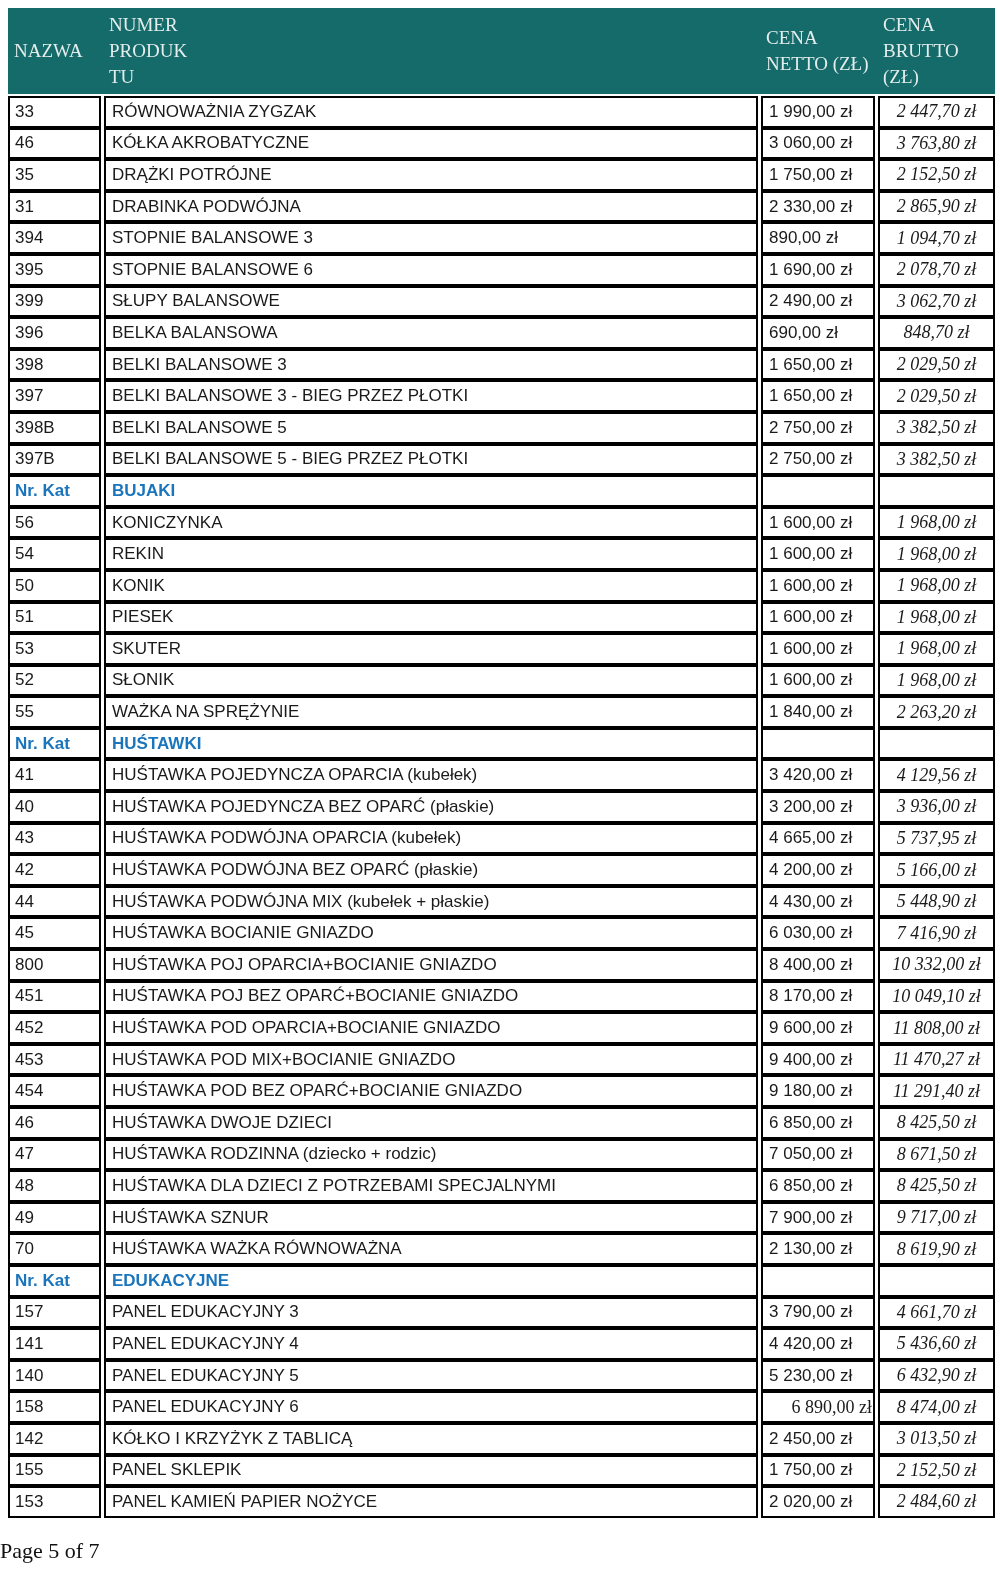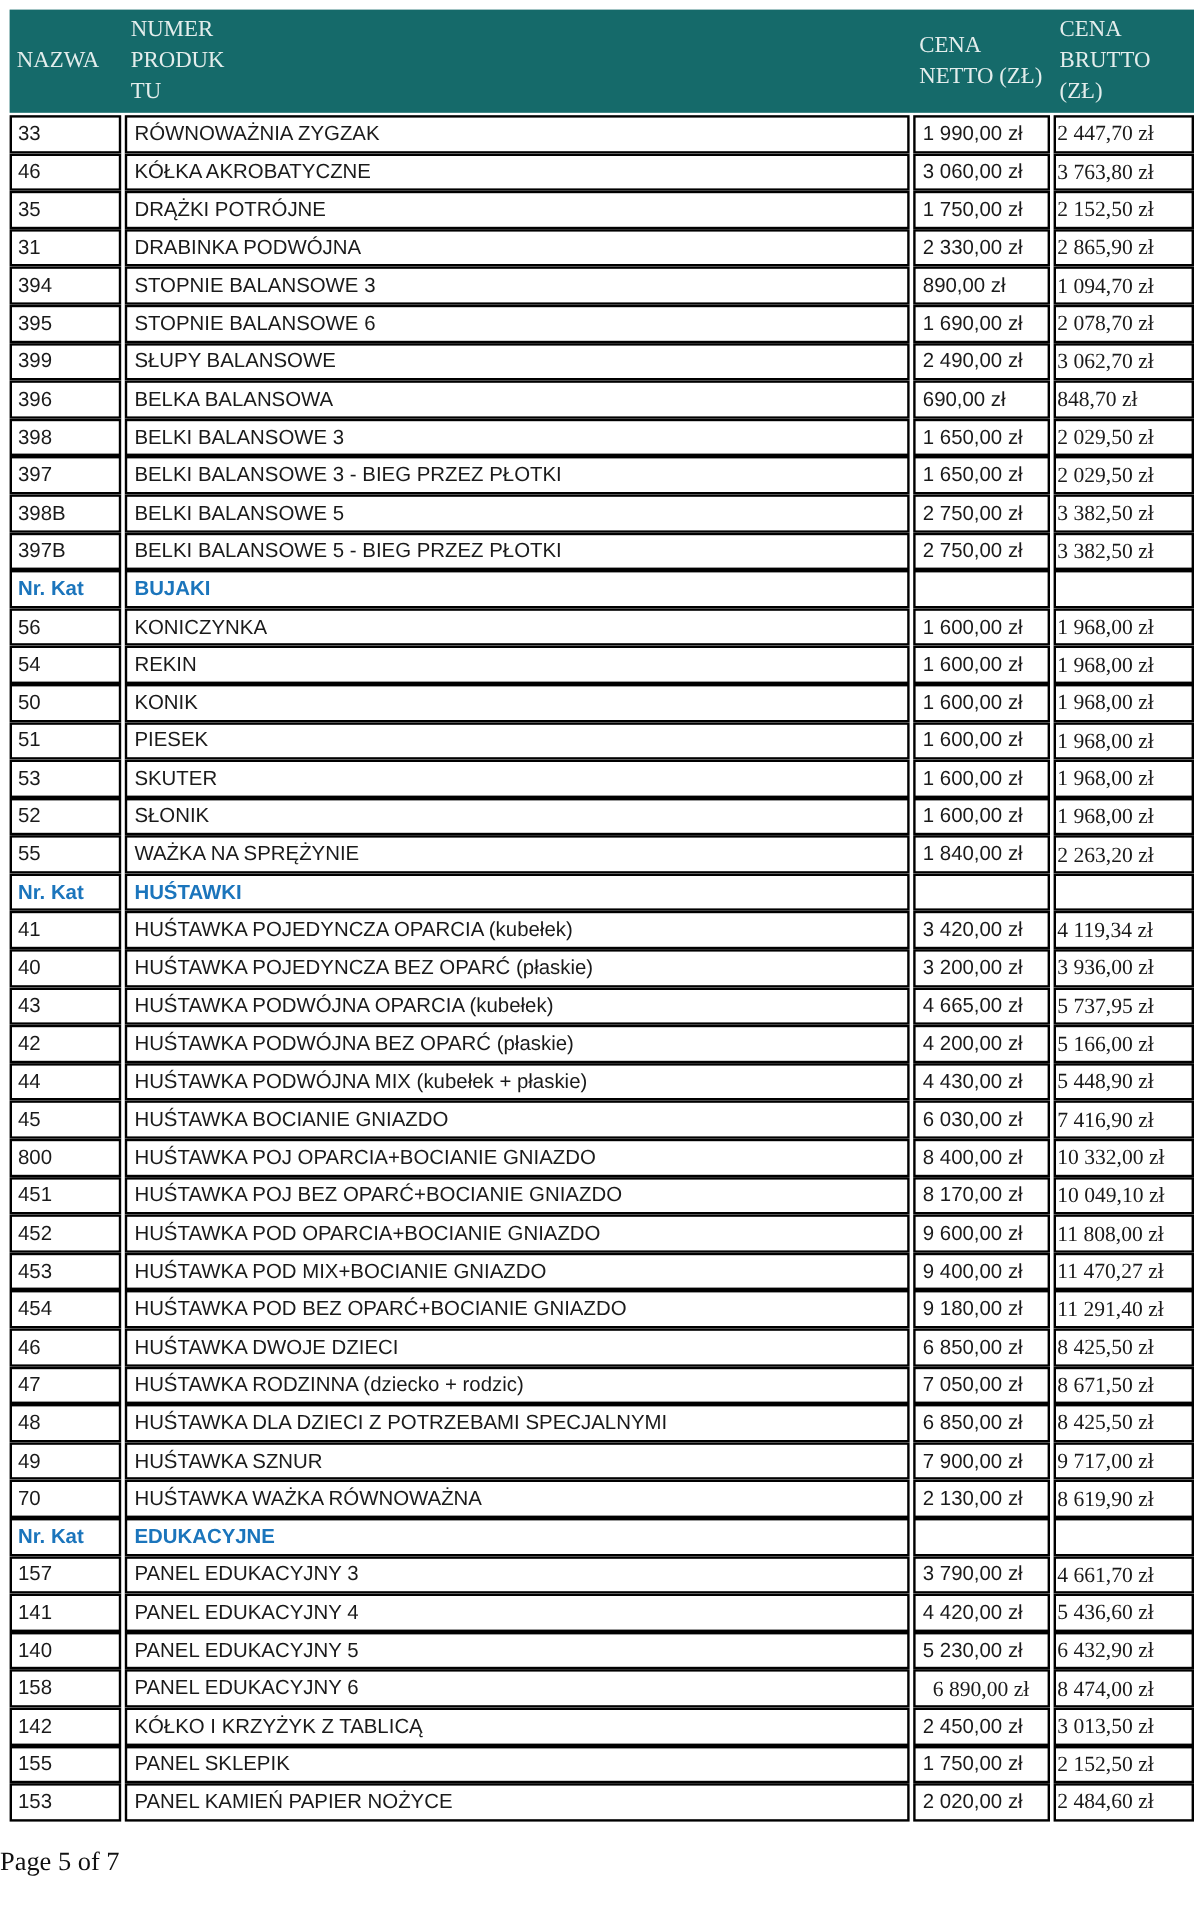--- a/index.html
+++ b/index.html
@@ -53,30 +53,31 @@
     vertical-align: middle;
     font-size: 17px;
     background: #ffffff;
     overflow: hidden;
     white-space: nowrap;
   }
   td.c-nr   { padding-left: 5px; margin-left: 18px; }
   td.c-name { padding-left: 6px; }
   td.c-netto{ padding-left: 6px; text-align: left; }
   td.c-brutto{
-    text-align: left;
+    text-align: center;
     font-family: "Liberation Serif", serif;
     font-size: 18px;
+    font-style: italic;
   }
   tr.category-row td {
     color: #1b75bc;
     font-weight: 700;
   }
   td.netto-centered {
-    text-align: center;
+    text-align: right;
     padding-left: 0;
     font-family: "Liberation Serif", serif;
     font-size: 18px;
   }
 
   
   .page-footer {
     position: absolute;
     top: 1538px;
     left: 0;
@@ -242,21 +243,21 @@
         <tr class="category-row">
     <td class="c-nr">Nr. Kat</td>
     <td class="c-name">HUŚTAWKI</td>
     <td class="c-netto"></td>
     <td class="c-brutto"></td>
   </tr>
         <tr>
     <td class="c-nr">41</td>
     <td class="c-name">HUŚTAWKA POJEDYNCZA OPARCIA (kubełek)</td>
     <td class="c-netto">3 420,00 zł</td>
-    <td class="c-brutto">4 119,34 zł</td>
+    <td class="c-brutto">4 129,56 zł</td>
   </tr>
         <tr>
     <td class="c-nr">40</td>
     <td class="c-name">HUŚTAWKA POJEDYNCZA BEZ OPARĆ (płaskie)</td>
     <td class="c-netto">3 200,00 zł</td>
     <td class="c-brutto">3 936,00 zł</td>
   </tr>
         <tr>
     <td class="c-nr">43</td>
     <td class="c-name">HUŚTAWKA PODWÓJNA OPARCIA (kubełek)</td>

